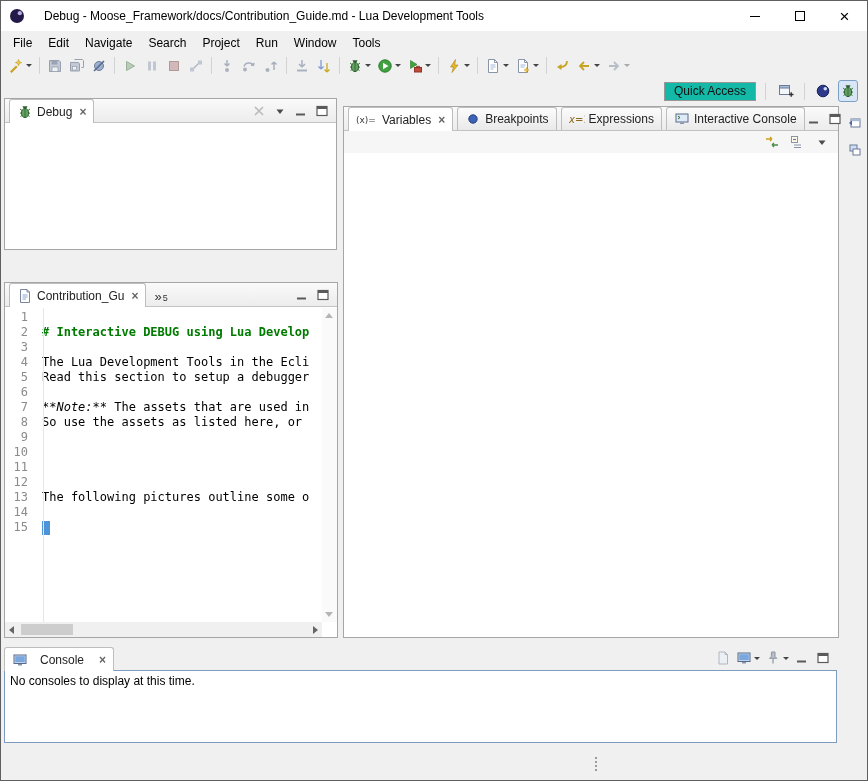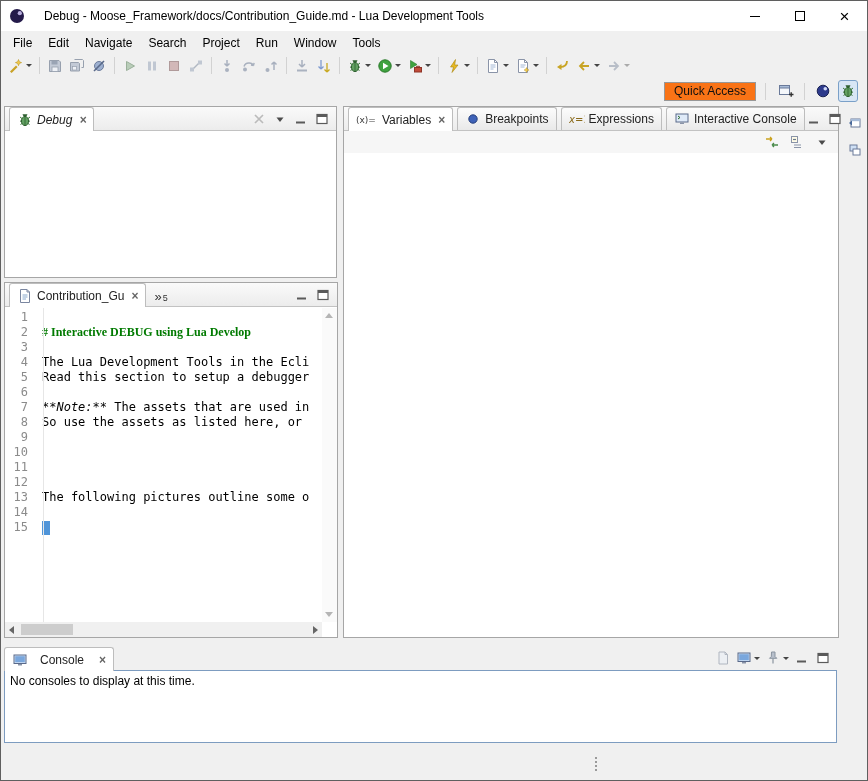--- a/index.html
+++ b/index.html
@@ -19,21 +19,21 @@
   .menubar{height:22px;display:flex;align-items:flex-end;padding-left:4px;}
   .menu-item{padding:3px 8px;}
   .toolbar{height:25px;display:flex;align-items:center;padding:0 4px;}
   .toolbar2{height:26px;display:flex;align-items:center;justify-content:flex-end;gap:5px;padding-right:8px;}
   .tbtn{display:inline-flex;align-items:center;height:22px;padding:2px 2px;border-radius:3px;margin:0 1px;}
   .tbtn.active{background:#d8e6f5;border:1px solid #7aa0c8;padding:1px 1px;}
   .ticon svg{display:block;}
   .dd{width:0;height:0;border-left:3px solid transparent;border-right:3px solid transparent;border-top:3.5px solid #444;margin-left:2px;}
   .tbtn.disabled .dd{border-top-color:#aaa;}
   .tsep{display:inline-block;width:1px;height:17px;background:#d2d2d2;margin:0 4px;align-self:center;}
-  .qa{border:1px solid #979797;background:#f97316;height:19px;display:flex;align-items:center;padding:0 9px;color:#111;}
+  .qa{border:1px solid #979797;background:#14b8a6;height:19px;display:flex;align-items:center;padding:0 9px;color:#111;}
   .pbar{display:flex;align-items:center;gap:3px;}
   
   .panel{position:absolute;background:#fff;border:1px solid #a6a6a6;}
   .tabbar{height:24px;background:linear-gradient(#fafafa,#ececec);border-bottom:1px solid #c2c2c2;display:flex;align-items:flex-end;position:relative;}
   .tab{height:23px;display:inline-flex;align-items:center;gap:4px;padding:0 7px;color:#222;border:1px solid #bdbdbd;border-bottom:none;border-radius:3px 3px 0 0;background:linear-gradient(#fcfcfc,#e9e9e9);margin-left:4px;white-space:nowrap;}
   .tab.active{background:#fff;height:24px;margin-bottom:-1px;z-index:2;}
   .tab-close{font-size:12px;color:#666;margin-left:3px;font-weight:bold;line-height:1;}
   .tabicon svg{display:block;}
   .pctl{margin-left:auto;display:flex;align-items:center;gap:3px;padding-right:5px;align-self:center;}
   .pctl .tbtn{height:18px;padding:0 1px;margin:0;}
@@ -44,21 +44,21 @@
   
   .chevron{align-self:flex-end;margin:0 0 3px 8px;color:#333;display:flex;align-items:flex-end;}
   .chev{font-size:13px;line-height:1;}
   .chev-count{font-size:9px;margin-left:1px;}
   .ed-body{position:absolute;top:25px;left:0;right:15px;bottom:15px;overflow:hidden;background:#fff;padding-top:2px;}
   .gutter-line{position:absolute;left:38px;top:0;bottom:0;width:1px;background:#e6e6e6;}
   .ed-row{display:flex;height:15px;line-height:15px;font-family:"DejaVu Sans Mono",monospace;font-size:12px;}
   .ed-num{width:31px;text-align:right;padding-right:8px;color:#8b8b8b;flex:none;}
   .ed-text{white-space:pre;padding-left:6px;}
   .seg-p{color:#000;}
-  .seg-h{color:#007a00;font-weight:bold;font-family:Liberation Serif, serif;}
+  .seg-h{color:#007a00;font-weight:bold;}
   .seg-em{font-style:italic;color:#000;text-align:right;}
   .ed-sel{display:inline-block;width:8px;height:14px;background:#4f94d8;vertical-align:top;margin-top:1px;}
   .ed-hscroll{position:absolute;left:0;right:15px;bottom:0;height:15px;background:#f0f0f0;}
   .hs-thumb{position:absolute;left:16px;top:2px;width:52px;height:11px;background:#cdcdcd;}
   .harrow{position:absolute;top:4px;width:0;height:0;border-top:4px solid transparent;border-bottom:4px solid transparent;}
   .harrow.l{left:4px;border-right:5px solid #666;}
   .harrow.r{right:4px;border-left:5px solid #666;}
   .ed-vscroll{position:absolute;right:0;top:25px;bottom:15px;width:15px;background:#fafafa;}
   .varrow{position:absolute;left:3px;width:0;height:0;border-left:4px solid transparent;border-right:4px solid transparent;}
   .varrow.u{top:5px;border-bottom:5px solid #b5b5b5;}
@@ -338,21 +338,21 @@
               <path d="M3 5l2 1.5M3 9l2 .5M3.5 12.5l1.5-1M13 5l-2 1.5M13 9l-2 .5M12.5 12.5l-1.5-1" stroke="#3c7a3c" stroke-width="1"></path>
               <ellipse cx="8" cy="9" rx="3.6" ry="4.6" fill="#62a162" stroke="#2f6030"></ellipse>
               <path d="M8 4.4C6.5 4.4 5.6 3.4 5.6 2.2h4.8c0 1.2-.9 2.2-2.4 2.2z" fill="#2f6030"></path>
               <line x1="8" y1="5" x2="8" y2="13" stroke="#2f6030" stroke-width=".8"></line>
             </svg>
           </span>
         </span>
       </span>
   </div>
 
-  <div class="panel" style="left:3px;top:105px;width:333px;height:172px;font-style:italic;">
+  <div class="panel" style="left:3px;top:97px;width:333px;height:152px;">
     <div class="tabbar">
       <div class="tab active">
         <span class="ticon tabicon">
             <svg width="16" height="16" viewBox="0 0 16 16">
               <path d="M3 5l2 1.5M3 9l2 .5M3.5 12.5l1.5-1M13 5l-2 1.5M13 9l-2 .5M12.5 12.5l-1.5-1" stroke="#3c7a3c" stroke-width="1"></path>
               <ellipse cx="8" cy="9" rx="3.6" ry="4.6" fill="#62a162" stroke="#2f6030"></ellipse>
               <path d="M8 4.4C6.5 4.4 5.6 3.4 5.6 2.2h4.8c0 1.2-.9 2.2-2.4 2.2z" fill="#2f6030"></path>
               <line x1="8" y1="5" x2="8" y2="13" stroke="#2f6030" stroke-width=".8"></line>
             </svg>
           </span>

